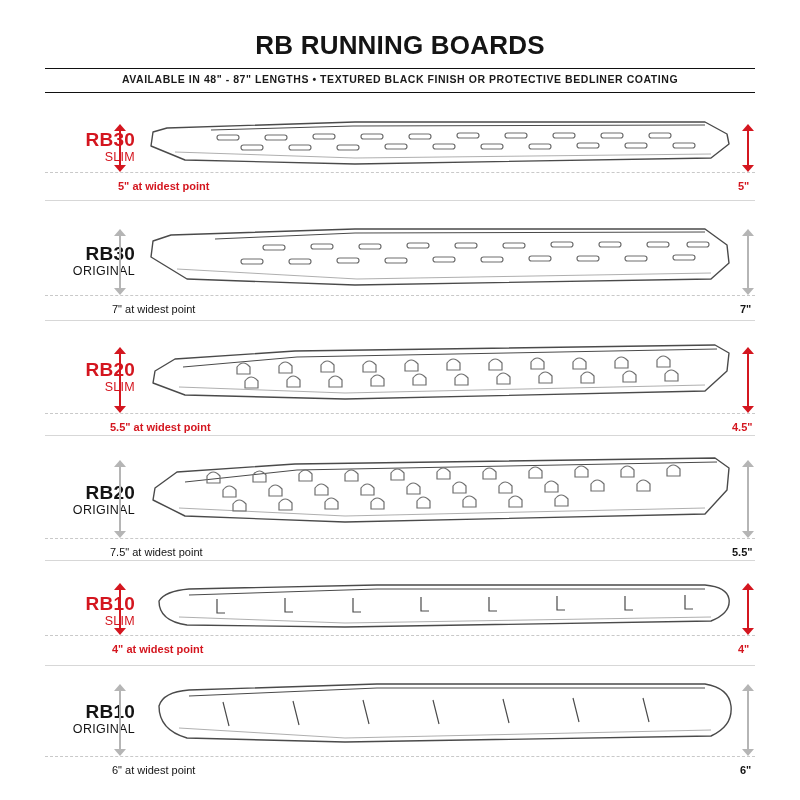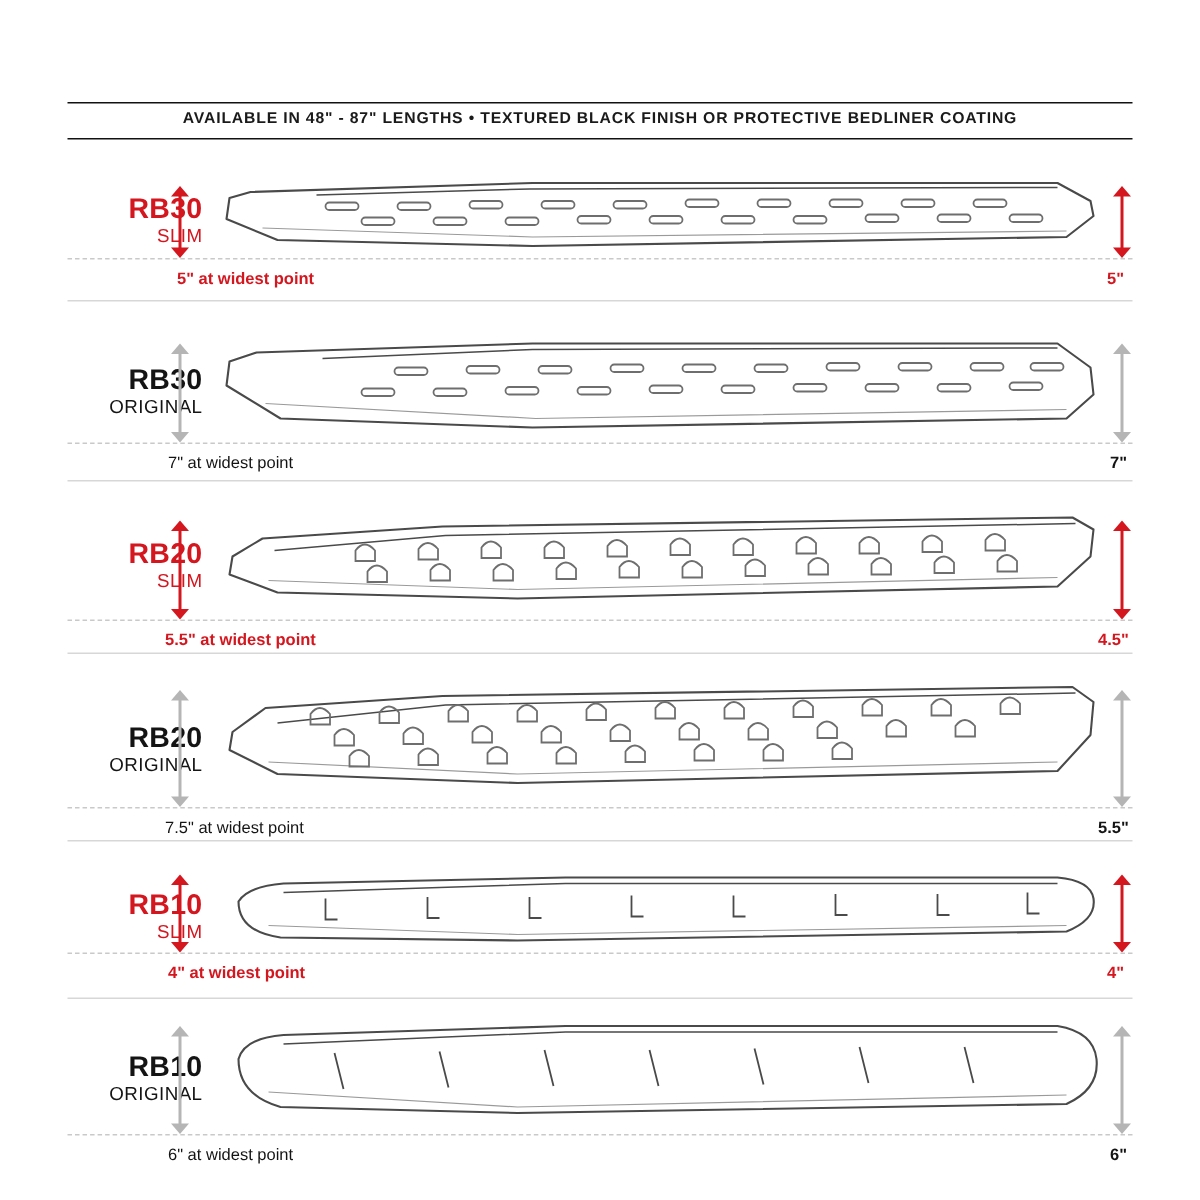--- a/index.html
+++ b/index.html
@@ -132,20 +132,21 @@
     position: absolute;
   }
   svg { display: block; }
 </style>
 </head>
 <body>
 
 <div class="page">
 
   <div class="header">
+    <div class="title">RB RUNNING BOARDS</div>
     <div class="title-rule-top"></div>
     <div class="subtitle">AVAILABLE IN 48" - 87" LENGTHS  •  TEXTURED BLACK FINISH OR PROTECTIVE BEDLINER COATING</div>
     <div class="title-rule-bottom"></div>
   </div>
 
   <div class="row" style="top:96px;height:104px;">
     <div class="label-block" style="top:33px;">
       <div class="label-model red">RB30</div>
       <div class="label-variant red">SLIM</div>
     </div>

